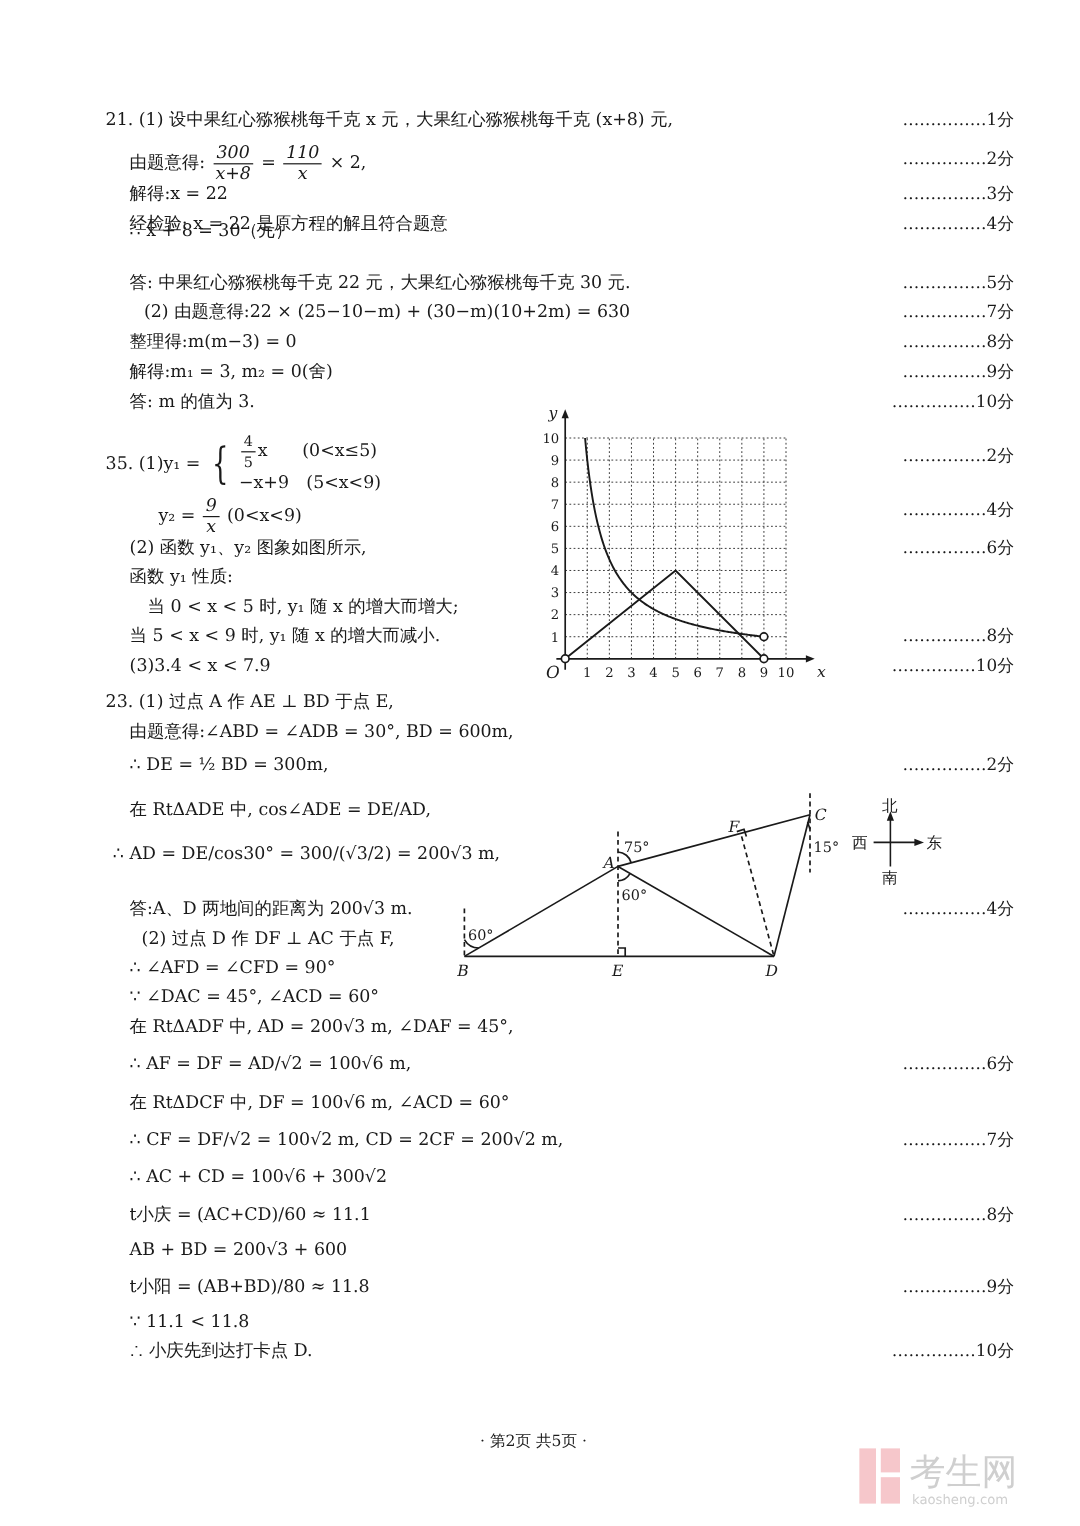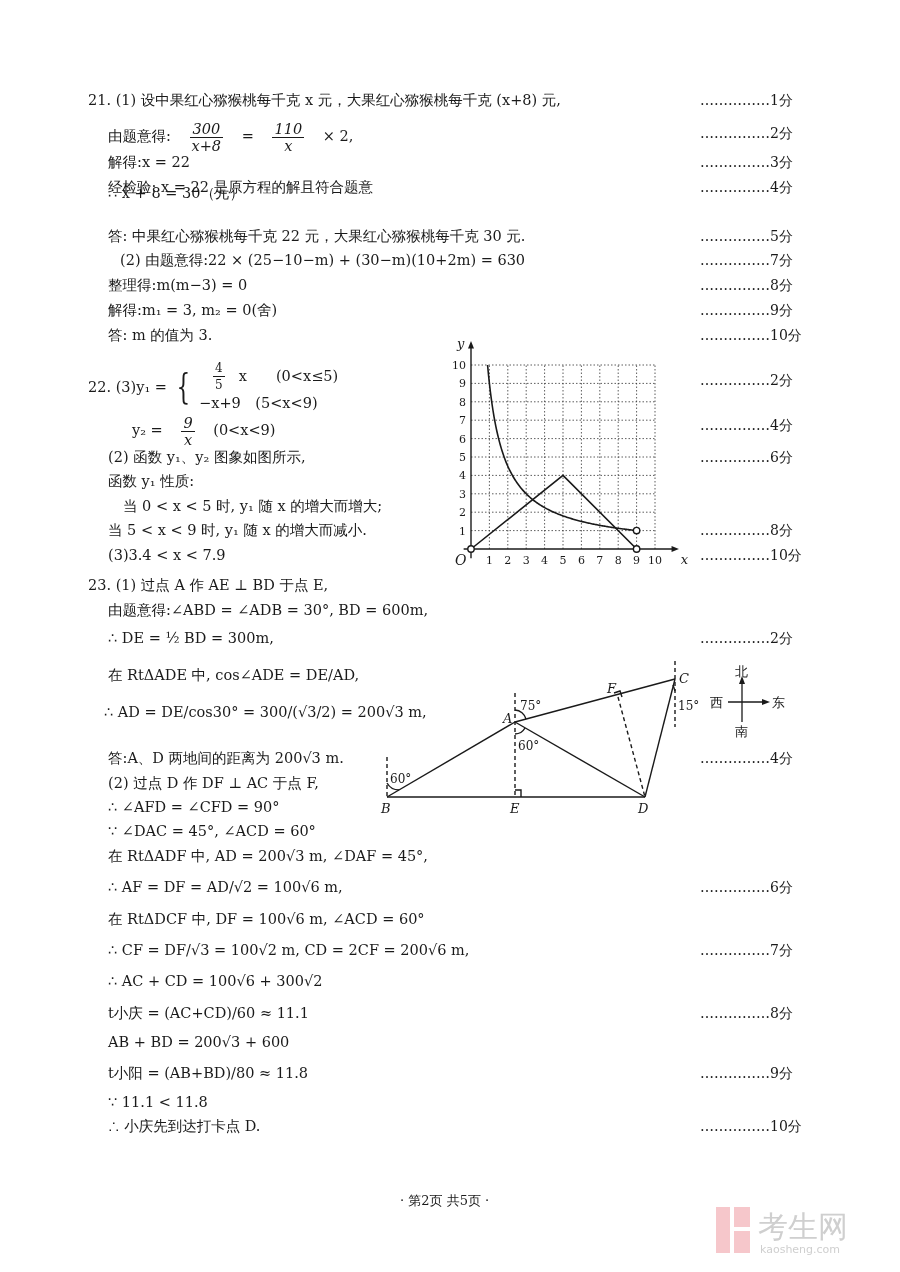--- a/index.html
+++ b/index.html
@@ -1,21 +1,21 @@
 <!DOCTYPE html>
 <html><head>
 <meta charset="utf-8">
 <style>
   html, body { margin:0; padding:0; background:#ffffff; }
   body { width:900px; height:1272px; position:relative; overflow:hidden;
          font-family:"DejaVu Serif", "Liberation Serif", serif; color:#1a1a1a; }
   .line { position:absolute; font-size:14.5px; white-space:nowrap; line-height:20px; }
-  .score { position:absolute; font-size:14px; white-space:nowrap; line-height:20px; left:700px; width:115px; text-align:left; }
+  .score { position:absolute; font-size:14px; white-space:nowrap; line-height:20px; left:730px; width:115px; text-align:right; }
   .i { font-style:italic; }
-  .frac { display:inline-block; vertical-align:middle; text-align:center; margin:0 14px; }
+  .frac { display:inline-block; vertical-align:middle; text-align:center; margin:0 2px; }
   .frac .n { display:block; border-bottom:1px solid #1a1a1a; padding:0 2px; line-height:16px; }
   .frac .d { display:block; line-height:16px; padding:0 2px; }
   .brace { display:inline-block; vertical-align:middle; font-size:36px; line-height:36px; transform:scaleX(0.6); }
   .piece { display:inline-block; vertical-align:middle; }
   .piece div { line-height:20px; }
   .footer { position:absolute; left:400px; top:1192px; font-size:13px; }
   .wm { position:absolute; left:716px; top:1205px; width:170px; height:55px; }
   svg text { font-family:"DejaVu Serif", "Liberation Serif", serif; }
 </style>
 </head>
@@ -42,21 +42,21 @@
 <div class="score" style="top:123px;">……………2分</div>
 <div class="score" style="top:152px;">……………3分</div>
 <div class="score" style="top:177px;">……………4分</div>
 <div class="score" style="top:226px;">……………5分</div>
 <div class="score" style="top:250px;">……………7分</div>
 <div class="score" style="top:275px;">……………8分</div>
 <div class="score" style="top:300px;">……………9分</div>
 <div class="score" style="top:325px;">……………10分</div>
 
 <div class="line" style="left:88px;top:360px;height:44px;">
-  <span style="vertical-align:middle;">22. (3)y₁ =</span>
+  <span style="vertical-align:middle;">35. (1)y₁ =</span>
   <span class="brace">{</span>
   <span class="piece">
     <div><span class="frac" style="font-size:12px;"><span class="n">4</span><span class="d">5</span></span><span>x　　(0&lt;x≤5)</span></div>
     <div>−x+9　(5&lt;x&lt;9)</div>
   </span>
 </div>
 <div class="line" style="left:132px;top:412px;height:36px;line-height:36px;">
   <span>y₂ =</span>
   <span class="frac i"><span class="n">9</span><span class="d">x</span></span>
   <span>(0&lt;x&lt;9)</span>
@@ -125,29 +125,29 @@
     <polyline points="47.56,25 48.480000000000004,34.68421052631581 49.4,43.400000000000006 50.32,51.285714285714306 51.239999999999995,58.45454545454547 52.16,65.00000000000003 53.08,71.00000000000003 54,76.52000000000004 54.92,81.61538461538466 55.84,86.33333333333337 56.760000000000005,90.71428571428575 57.68000000000001,94.7931034482759 58.60000000000001,98.60000000000004 59.52000000000001,102.16129032258068 60.44000000000001,105.50000000000004 61.36000000000001,108.63636363636368 62.28000000000001,111.5882352941177 63.20000000000001,114.37142857142862 64.12,117.00000000000004 65.04000000000002,119.48648648648653 65.96000000000001,121.84210526315795 66.88000000000001,124.07692307692312 67.80000000000001,126.20000000000005 68.72000000000001,128.21951219512198 69.64000000000001,130.14285714285717 70.56,131.97674418604652 71.47999999999999,133.72727272727275 72.4,135.4 73.32,137 74.23999999999998,138.531914893617 75.16,140 76.07999999999998,141.40816326530611 76.99999999999997,142.76 77.91999999999997,144.05882352941174 78.83999999999997,145.3076923076923 79.75999999999996,146.50943396226413 80.67999999999996,147.66666666666663 81.59999999999997,148.78181818181815 82.51999999999995,149.85714285714283 83.43999999999996,150.89473684210523 84.35999999999996,151.89655172413788 85.27999999999994,152.86440677966098 86.19999999999995,153.79999999999995 87.11999999999995,154.70491803278685 88.03999999999994,155.58064516129028 88.95999999999994,156.4285714285714 89.87999999999994,157.24999999999994 90.79999999999993,158.0461538461538 91.71999999999993,158.81818181818176 92.63999999999993,159.56716417910442 93.55999999999992,160.29411764705878 94.47999999999992,160.99999999999994 95.39999999999992,161.68571428571423 96.31999999999991,162.35211267605627 97.23999999999991,162.99999999999994 98.1599999999999,163.63013698630132 99.0799999999999,164.24324324324317 99.9999999999999,164.83999999999995 100.91999999999989,165.4210526315789 101.83999999999989,165.98701298701292 102.75999999999989,166.5384615384615 103.67999999999988,167.07594936708853 104.59999999999988,167.59999999999994 105.51999999999988,168.11111111111106 106.43999999999987,168.6097560975609 107.35999999999987,169.0963855421686 108.27999999999987,169.5714285714285 109.19999999999986,170.035294117647 110.11999999999986,170.4883720930232 111.03999999999985,170.93103448275855 111.95999999999985,171.36363636363632 112.87999999999985,171.7865168539325 113.79999999999984,172.19999999999993 114.71999999999984,172.60439560439553 115.63999999999984,172.99999999999994 116.55999999999983,173.38709677419348 117.47999999999983,173.76595744680844 118.39999999999984,174.1368421052631 119.31999999999982,174.49999999999994 120.23999999999982,174.85567010309273 121.15999999999983,175.20408163265301 122.07999999999981,175.54545454545448 122.99999999999982,175.87999999999994 123.9199999999998,176.20792079207914 124.8399999999998,176.52941176470583 125.7599999999998,176.8446601941747 126.6799999999998,177.1538461538461 127.5999999999998,177.4571428571428 128.5199999999998,177.75471698113202 129.43999999999977,178.04672897196255 130.3599999999998,178.33333333333326 131.2799999999998,178.61467889908252 132.19999999999976,178.89090909090902 133.11999999999978,179.1621621621621 134.0399999999998,179.42857142857136 134.95999999999975,179.6902654867256 135.87999999999977,179.94736842105257 136.79999999999978,180.19999999999993 137.71999999999974,180.4482758620689 138.63999999999976,180.69230769230762 139.55999999999975,180.93220338983045 140.47999999999973,181.16806722689068 141.39999999999975,181.39999999999995 142.31999999999974,181.62809917355366 143.23999999999972,181.85245901639337 144.15999999999974,182.07317073170725 145.07999999999973,182.2903225806451 145.99999999999972,182.50399999999993 146.91999999999973,182.71428571428567 147.83999999999972,182.92125984251962 148.7599999999997,183.12499999999994 149.67999999999972,183.3255813953488 150.5999999999997,183.52307692307687 151.5199999999997,183.71755725190835 152.4399999999997,183.90909090909085 153.3599999999997,184.0977443609022 154.2799999999997,184.28358208955217 155.1999999999997,184.4666666666666 156.1199999999997,184.64705882352936 157.03999999999968,184.82481751824812 157.9599999999997,184.99999999999994 158.87999999999968,185.17266187050353 159.79999999999967,185.3428571428571 160.7199999999997,185.51063829787228 161.63999999999967,185.6760563380281 162.55999999999966,185.8391608391608 163.47999999999968,185.99999999999994 164.39999999999966,186.15862068965512 165.31999999999965,186.31506849315065 166.23999999999967,186.469387755102 167.15999999999966,186.62162162162156 168.07999999999964,186.77181208053685 168.99999999999966,186.91999999999996 169.91999999999965,187.06622516556286 170.83999999999963,187.21052631578942 171.75999999999965,187.35294117647055 172.67999999999964,187.49350649350646 173.59999999999962,187.63225806451607 174.5199999999996,187.76923076923072 175.43999999999963,187.90445859872605 176.35999999999962,188.03797468354426 177.2799999999996,188.16981132075466 178.19999999999962,188.29999999999995 179.1199999999996,188.4285714285714 180.03999999999962,188.55555555555551 180.95999999999964,188.68098159509196 181.87999999999965,188.80487804878044 182.79999999999967,188.92727272727268 183.7199999999997,189.0481927710843 184.63999999999967,189.16766467065864 185.5599999999997,189.28571428571425 186.4799999999997,189.40236686390529 187.39999999999972,189.5176470588235 188.31999999999974,189.63157894736838 189.23999999999975,189.7441860465116 190.15999999999977,189.85549132947975 191.07999999999979,189.96551724137927 191.9999999999998,190.07428571428568 192.91999999999982,190.18181818181816 193.8399999999998,190.28813559322032 194.75999999999982,190.39325842696627 195.67999999999984,190.4972067039106 196.59999999999985,190.6" fill="none" stroke="#1a1a1a" stroke-width="1.6"></polyline>
     <circle cx="31" cy="209" r="3.2" fill="#fff" stroke="#1a1a1a" stroke-width="1.4"></circle>
     <circle cx="196.6" cy="209" r="3.2" fill="#fff" stroke="#1a1a1a" stroke-width="1.4"></circle>
     <circle cx="196.6" cy="190.6" r="3.2" fill="#fff" stroke="#1a1a1a" stroke-width="1.4"></circle>
   </svg>
 
 <div class="line" style="left:88px;top:575px;">23. (1) 过点 A 作 AE ⊥ BD 于点 E,</div>
 <div class="line" style="left:108px;top:600px;">由题意得:∠ABD = ∠ADB = 30°, BD = 600m,</div>
 <div class="line" style="left:108px;top:628px;">∴ DE = ½ BD = 300m,</div>
 <div class="line" style="left:108px;top:665px;text-align:right;">在 RtΔADE 中, cos∠ADE = DE/AD,</div>
-<div class="line" style="left:104px;top:702px;">∴ AD = DE/cos30° = 300/(√3/2) = 200√3 m,</div>
+<div class="line" style="left:94px;top:702px;">∴ AD = DE/cos30° = 300/(√3/2) = 200√3 m,</div>
 <div class="line" style="left:108px;top:748px;">答:A、D 两地间的距离为 200√3 m.</div>
-<div class="line" style="left:108px;top:773px;text-align:center;">(2) 过点 D 作 DF ⊥ AC 于点 F,</div>
+<div class="line" style="left:118px;top:773px;text-align:center;">(2) 过点 D 作 DF ⊥ AC 于点 F,</div>
 <div class="line" style="left:108px;top:797px;">∴ ∠AFD = ∠CFD = 90°</div>
 <div class="line" style="left:108px;top:821px;">∵ ∠DAC = 45°, ∠ACD = 60°</div>
 <div class="line" style="left:108px;top:846px;">在 RtΔADF 中, AD = 200√3 m, ∠DAF = 45°,</div>
 <div class="line" style="left:108px;top:877px;">∴ AF = DF = AD/√2 = 100√6 m,</div>
 <div class="line" style="left:108px;top:909px;">在 RtΔDCF 中, DF = 100√6 m, ∠ACD = 60°</div>
-<div class="line" style="left:108px;top:940px;">∴ CF = DF/√3 = 100√2 m, CD = 2CF = 200√6 m,</div>
+<div class="line" style="left:108px;top:940px;">∴ CF = DF/√2 = 100√2 m, CD = 2CF = 200√2 m,</div>
 <div class="line" style="left:108px;top:971px;">∴ AC + CD = 100√6 + 300√2</div>
 <div class="line" style="left:108px;top:1003px;">t小庆 = (AC+CD)/60 ≈ 11.1</div>
 <div class="line" style="left:108px;top:1032px;">AB + BD = 200√3 + 600</div>
 <div class="line" style="left:108px;top:1063px;">t小阳 = (AB+BD)/80 ≈ 11.8</div>
 <div class="line" style="left:108px;top:1092px;">∵ 11.1 &lt; 11.8</div>
 <div class="line" style="left:108px;top:1116px;">∴ 小庆先到达打卡点 D.</div>
 
 <div class="score" style="top:628px;">……………2分</div>
 <div class="score" style="top:748px;">……………4分</div>
 <div class="score" style="top:877px;">……………6分</div>

